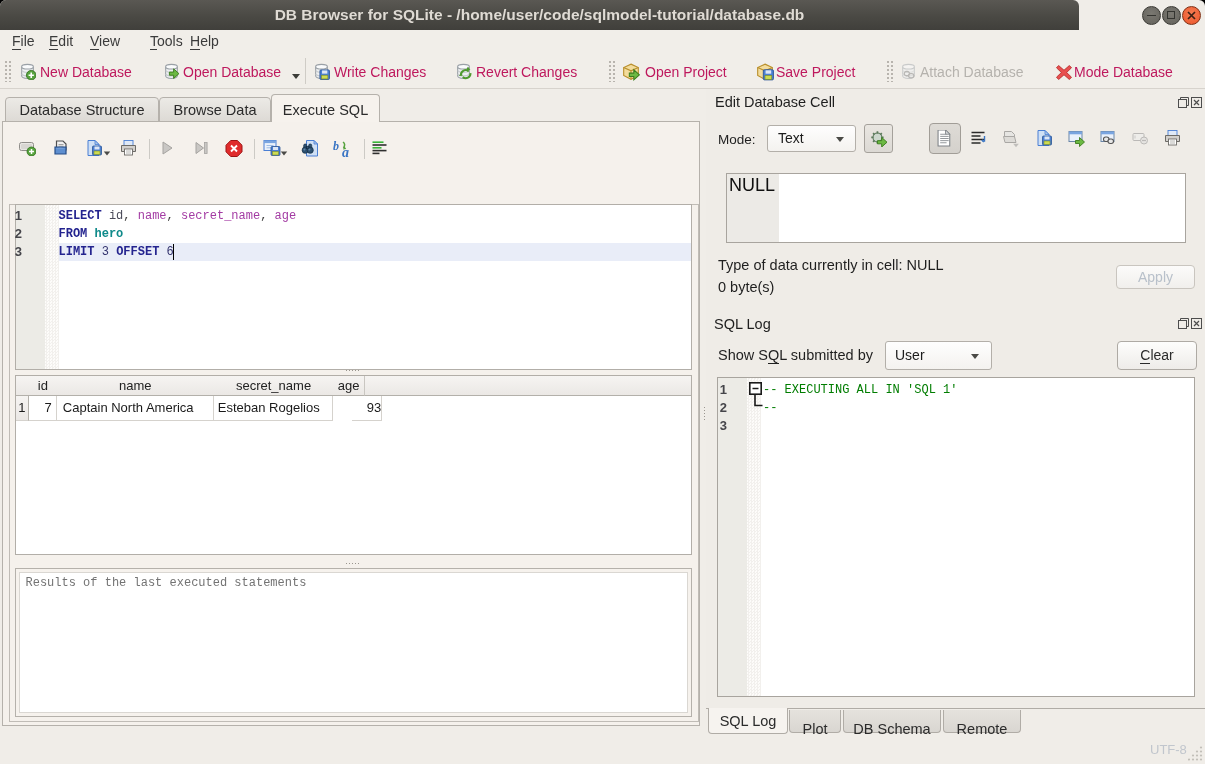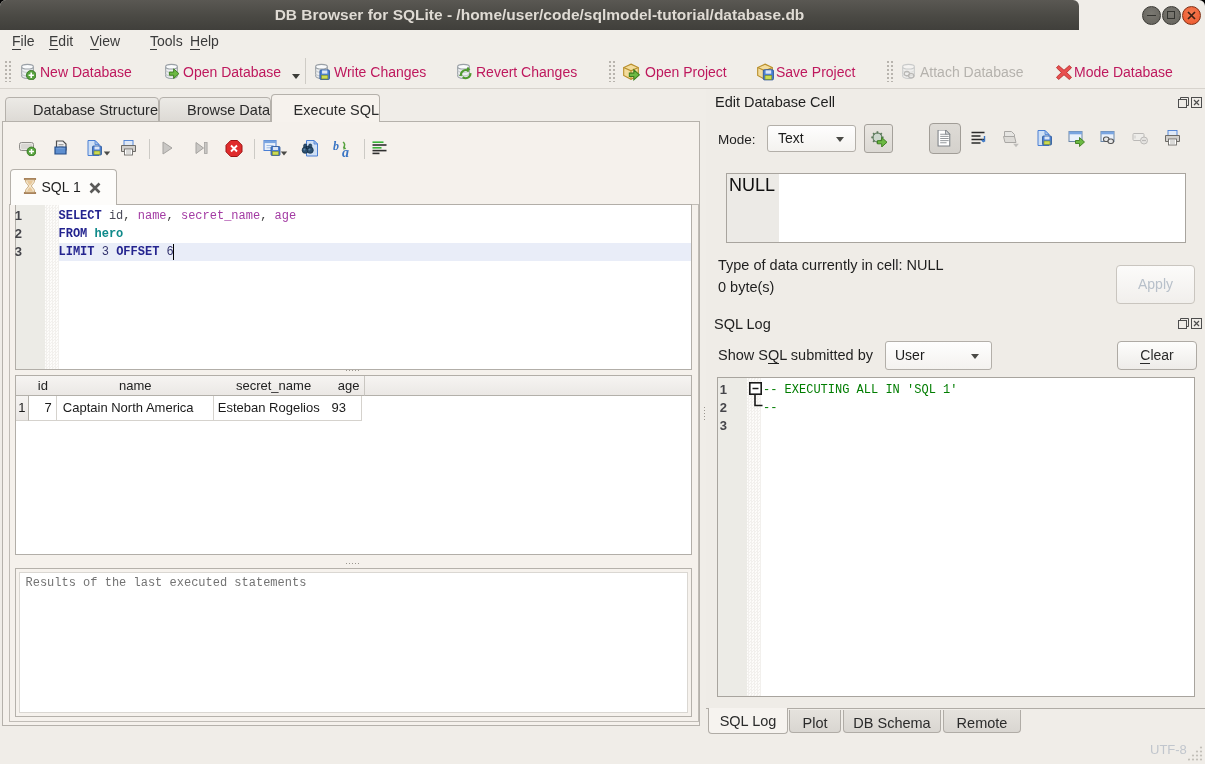--- a/index.html
+++ b/index.html
@@ -9,21 +9,21 @@
 .title{position:absolute;top:5.5px;width:100%;text-align:center;font-size:15.5px;font-weight:bold;color:#dfdbd4;letter-spacing:0px}
 .wbtn{position:absolute;top:5.5px;width:19px;height:19px;border-radius:50%}
 .menubar{position:absolute;left:0;top:30px;width:1205px;height:22px;background:#f1eee9}
 .mitem{position:absolute;top:3px;font-size:14px;color:#3b3b3b}
 .mitem u{text-decoration:none;border-bottom:1px solid #3b3b3b;padding-bottom:0px}
 .toolbar{position:absolute;left:0;top:52px;width:1205px;height:37px;background:#f1eee9;border-bottom:1px solid #d7d3cd}
 .tbtext{position:absolute;top:12px;font-size:14px;color:#be185d}
 .tbicon{position:absolute;top:11px}
 .handle{position:absolute;top:8px;width:7px;height:22px;background-image:radial-gradient(circle,#b8b4ae 1px,transparent 1.2px);background-size:4px 4px}
 .tsep{position:absolute;top:6px;width:1px;height:26px;background:#cfccc6}
-.maintab{position:absolute;font-size:14.5px;color:#2b2b2b;text-align:right;border:1px solid #b5b1ab;border-radius:4px 4px 0 0}
+.maintab{position:absolute;font-size:14.5px;color:#2b2b2b;text-align:center;border:1px solid #b5b1ab;border-radius:4px 4px 0 0}
 .maintab.off{top:97px;height:25px;background:linear-gradient(#eceae6,#dddad5);padding-top:4px}
 .maintab.on{top:94px;height:28px;background:#f6f2ed;border-bottom:none;padding-top:6.5px;z-index:3}
 .dockL{position:absolute;left:2px;top:121px;width:698px;height:605px;background:#f5f1ec;border:1px solid #b5b1ab}
 .eicon{position:absolute;top:18px}
 .esep{position:absolute;top:17px;width:1px;height:20px;background:#cccac5}
 .sqltab{position:absolute;left:6.5px;top:47px;width:107px;height:35.5px;background:#fdfcfa;border:1px solid #b5b1ab;border-bottom:none;border-radius:4px 4px 0 0;z-index:2}
 .editor{position:absolute;left:11.5px;top:81.5px;width:677px;height:166px;background:#fff;border:1px solid #b2aea8}
 .gut{position:absolute;left:0;top:0;width:29px;height:164px;background:#ecebe6}
 .fold{position:absolute;left:29px;top:0;width:14px;height:164px;background:repeating-conic-gradient(#f2f0ed 0% 25%,#fdfcfa 25% 50%);background-size:3px 3px}
 .lnum{position:absolute;width:17px;text-align:right;font-size:13px;font-weight:bold;color:#45454a;line-height:18px}
@@ -35,21 +35,21 @@
 .grid{position:absolute;left:11.5px;top:252.5px;width:677px;height:180px;background:#fff;border:1px solid #b2aea8}
 .gh{position:absolute;top:0;height:20.5px;background:linear-gradient(#f6f4f2,#ebe8e5);border-bottom:1px solid #b3b0aa;font-size:13px;color:#222;text-align:center;padding-top:2px}
 .gc{position:absolute;top:20.5px;height:25px;background:#fff;border-right:1px solid #d5d2cd;border-bottom:1px solid #d5d2cd;font-size:13px;color:#1a1a1a;padding-top:4px}
 .results{position:absolute;left:11.5px;top:446px;width:677px;height:149px;background:#fff;border:1px solid #b5b1ab;box-shadow:inset 0 0 0 3px #f6f2ed, inset 0 0 0 4px #dad7d2}
 .dockR{position:absolute;left:706px;top:89px;width:499px;height:619px;background:#efece7}
 .dtitle{position:absolute;font-size:14.5px;color:#1f1f1f}
 .combo{position:absolute;background:linear-gradient(#fefefe,#f4f2ef);border:1px solid #b3afa9;border-radius:3px;font-size:14px;color:#1c1c1c}
 .carrow{position:absolute;width:0;height:0;border-left:4.5px solid transparent;border-right:4.5px solid transparent;border-top:5px solid #4a4a46}
 .btn{position:absolute;border-radius:4px;font-size:14px;text-align:center}
 .rtab{position:absolute;font-size:14.5px;color:#2b2b2b;text-align:center;border:1px solid #b0aca6;border-top:none;border-radius:0 0 4px 4px}
-.rtab.off{top:710px;height:23px;background:linear-gradient(#e5e2dd,#d9d6d1);padding-top:5px}
+.rtab.off{top:710px;height:23px;background:linear-gradient(#e5e2dd,#d9d6d1);padding-top:11px}
 .rtab.on{top:708px;height:26px;background:#f6f3ef;padding-top:5px}
 .mono{font-family:"Liberation Mono",monospace}
 svg{display:block}
 </style></head><body>
 <div class="win"></div>
 <div class="titlebar">
     <div class="title">DB Browser for SQLite - /home/user/code/sqlmodel-tutorial/database.db</div>
 <div class="wbtn" style="left:1141.5px;background:radial-gradient(circle at 50% 38%,#7a7871,#63615b);border:1px solid #393833">
       <div style="position:absolute;left:4px;top:8px;width:9px;height:1.6px;background:#343430"></div>
     </div>
@@ -278,32 +278,20 @@
       <svg width="17" height="16" viewBox="0 0 16 16">
         <g stroke-width="1.6">
           <path d="M1 2.2 h11" stroke="#39b539"></path>
           <path d="M1 5 h14" stroke="#2f2f2f"></path>
           <path d="M1 7.8 h9" stroke="#39b539"></path>
           <path d="M1 10.6 h14" stroke="#2f2f2f"></path>
           <path d="M1 13.4 h7" stroke="#2f2f2f"></path>
         </g>
       </svg>
     </div>
-<div class="sqltab">
-      <svg style="position:absolute;left:12px;top:8px" width="14" height="16" viewBox="0 0 15 17">
-        <path d="M1 1 h13 M1 16 h13" stroke="#8a5a28" stroke-width="1.8"></path>
-        <path d="M2.5 2 h10 c0 4 -3.5 5 -3.5 6.5 c0 1.5 3.5 2.5 3.5 6.5 h-10 c0 -4 3.5 -5 3.5 -6.5 c0 -1.5 -3.5 -2.5 -3.5 -6.5 z" fill="#f7ecd8" stroke="#c8a878" stroke-width="1"></path>
-        <path d="M4.5 3 h6 c0 3 -3 4.2 -3 5.5 c0 -1.3 -3 -2.5 -3 -5.5 z" fill="#e8c89a"></path>
-        <path d="M7.5 9 c0.3 1.5 3 2.5 3 5 h-6 c0 -2.5 2.7 -3.5 3 -5 z" fill="#e8c89a"></path>
-      </svg>
-<div style="position:absolute;left:31px;top:9px;font-size:14px;color:#1f1f1f">SQL 1</div>
-<svg style="position:absolute;left:77px;top:11px" width="14" height="14" viewBox="0 0 14 14">
-        <path d="M2.5 2.5 L11.5 11.5 M11.5 2.5 L2.5 11.5" stroke="#5a5a58" stroke-width="2.6"></path>
-      </svg>
-    </div>
 <div class="editor">
   <div class="gut"></div>
       <div class="fold"></div>
   <div class="abs" style="left:43px;top:38px;width:632px;height:18px;background:#e9edf8"></div>
   <div class="lnum" style="left:-6px;top:2px;width:12.5px">1</div>
   <div class="lnum" style="left:-6px;top:20px;width:12.5px">2</div>
   <div class="lnum" style="left:-6px;top:38px;width:12.5px">3</div>
   <div class="codeline" style="top:2px"><span class="kw">SELECT</span> <span style="color:#4a4a58">id</span>, <span class="fld">name</span>, <span class="fld">secret_name</span>, <span class="fld">age</span></div>
   <div class="codeline" style="top:20px"><span class="kw">FROM</span> <span class="tbl">hero</span></div>
   <div class="codeline" style="top:38px"><span class="kw">LIMIT</span> <span class="num">3</span> <span class="kw">OFFSET</span> <span class="num">6</span></div>
@@ -314,21 +302,21 @@
   <div class="gh" style="left:0;width:13.5px"></div>
   <div class="gh" style="left:13.5px;width:27.8px">id</div>
   <div class="gh" style="left:41.3px;width:157px">name</div>
   <div class="gh" style="left:198.3px;width:119.5px">secret_name</div>
   <div class="gh" style="left:317.8px;width:30.7px">age</div>
   <div class="gh" style="left:348.5px;width:326.5px;border-left:1px solid #c9c6c1"></div>
   <div class="gc" style="left:0;width:13.5px;background:linear-gradient(#f6f4f2,#ebe8e5);border-right:1px solid #b3b0aa;text-align:center">1</div>
   <div class="gc" style="left:13.5px;width:27.8px;text-align:right;padding-right:4px">7</div>
   <div class="gc" style="left:41.3px;width:157px;padding-left:6px">Captain North America</div>
   <div class="gc" style="left:198.3px;width:119.5px;padding-left:4px">Esteban Rogelios</div>
-  <div class="gc" style="left:316px;width:30.7px;text-align:left">93</div>
+  <div class="gc" style="left:336px;width:30.7px;text-align:right">93</div>
 </div>
 <div class="abs" style="left:342px;top:439.5px;width:15px;height:3px;background-image:radial-gradient(circle,#9a968f 0.8px,transparent 1px);background-size:3px 3px"></div>
 <div class="results">
       <div class="mono" style="position:absolute;left:10px;top:6.5px;font-size:12px;color:#737373">Results of the last executed statements</div>
     </div>
 </div>
 <div class="abs" style="left:702.5px;top:406px;width:3px;height:16px;background-image:radial-gradient(circle,#9a968f 0.8px,transparent 1px);background-size:3px 3px"></div>
 <div class="dockR">
 <div class="dtitle" style="left:9px;top:5px">Edit Database Cell</div>
 <svg style="position:absolute;left:472px;top:8px" width="11" height="11" viewBox="0 0 11 11">
@@ -420,21 +408,21 @@
         <rect x="4" y="9" width="8" height="6" fill="#fff" stroke="#6d6b67" stroke-width="0.9"></rect>
         <path d="M5.5 11 h5 M5.5 13 h5" stroke="#a5a3a0" stroke-width="0.8"></path>
       </svg>
     </div>
 <div class="abs" style="left:20px;top:84px;width:460px;height:70px;background:#fff;border:1px solid #a8a49e">
       <div class="abs" style="left:0;top:0;width:52px;height:68px;background:#eceae6"></div>
       <div class="abs" style="left:2px;top:1px;font-size:18px;color:#101010">NULL</div>
     </div>
 <div class="dtitle" style="left:12px;top:168px">Type of data currently in cell: NULL</div>
 <div class="dtitle" style="left:12px;top:190px">0 byte(s)</div>
-<div class="btn" style="left:410px;top:176px;width:79px;height:39px;background:linear-gradient(#fcfbfa,#f1efec);border:1px solid #c9c5bf;color:#b8c0ca;padding-top:10px">Apply</div>
+<div class="btn" style="left:410px;top:176px;width:79px;height:24px;background:linear-gradient(#fcfbfa,#f1efec);border:1px solid #c9c5bf;color:#b8c0ca;padding-top:3px">Apply</div>
 <div class="dtitle" style="left:8px;top:227px">SQL Log</div>
 <svg style="position:absolute;left:472px;top:229px" width="11" height="11" viewBox="0 0 11 11">
       <rect x="0.5" y="2.5" width="8" height="8" fill="none" stroke="#4d4d4d" stroke-width="1"></rect>
       <path d="M2.5 2.5 v-2 h8 v8 h-2" fill="none" stroke="#4d4d4d" stroke-width="1"></path>
     </svg>
 <svg style="position:absolute;left:485px;top:229px" width="11" height="11" viewBox="0 0 11 11">
       <rect x="0.5" y="0.5" width="10" height="10" fill="none" stroke="#4d4d4d" stroke-width="1"></rect>
       <path d="M3 3 l5 5 m0 -5 l-5 5" stroke="#4d4d4d" stroke-width="1.2"></path>
     </svg>
 <div class="dtitle" style="left:12px;top:258px">Show S<span style="border-bottom:1px solid #1f1f1f">Q</span>L submitted by</div>

